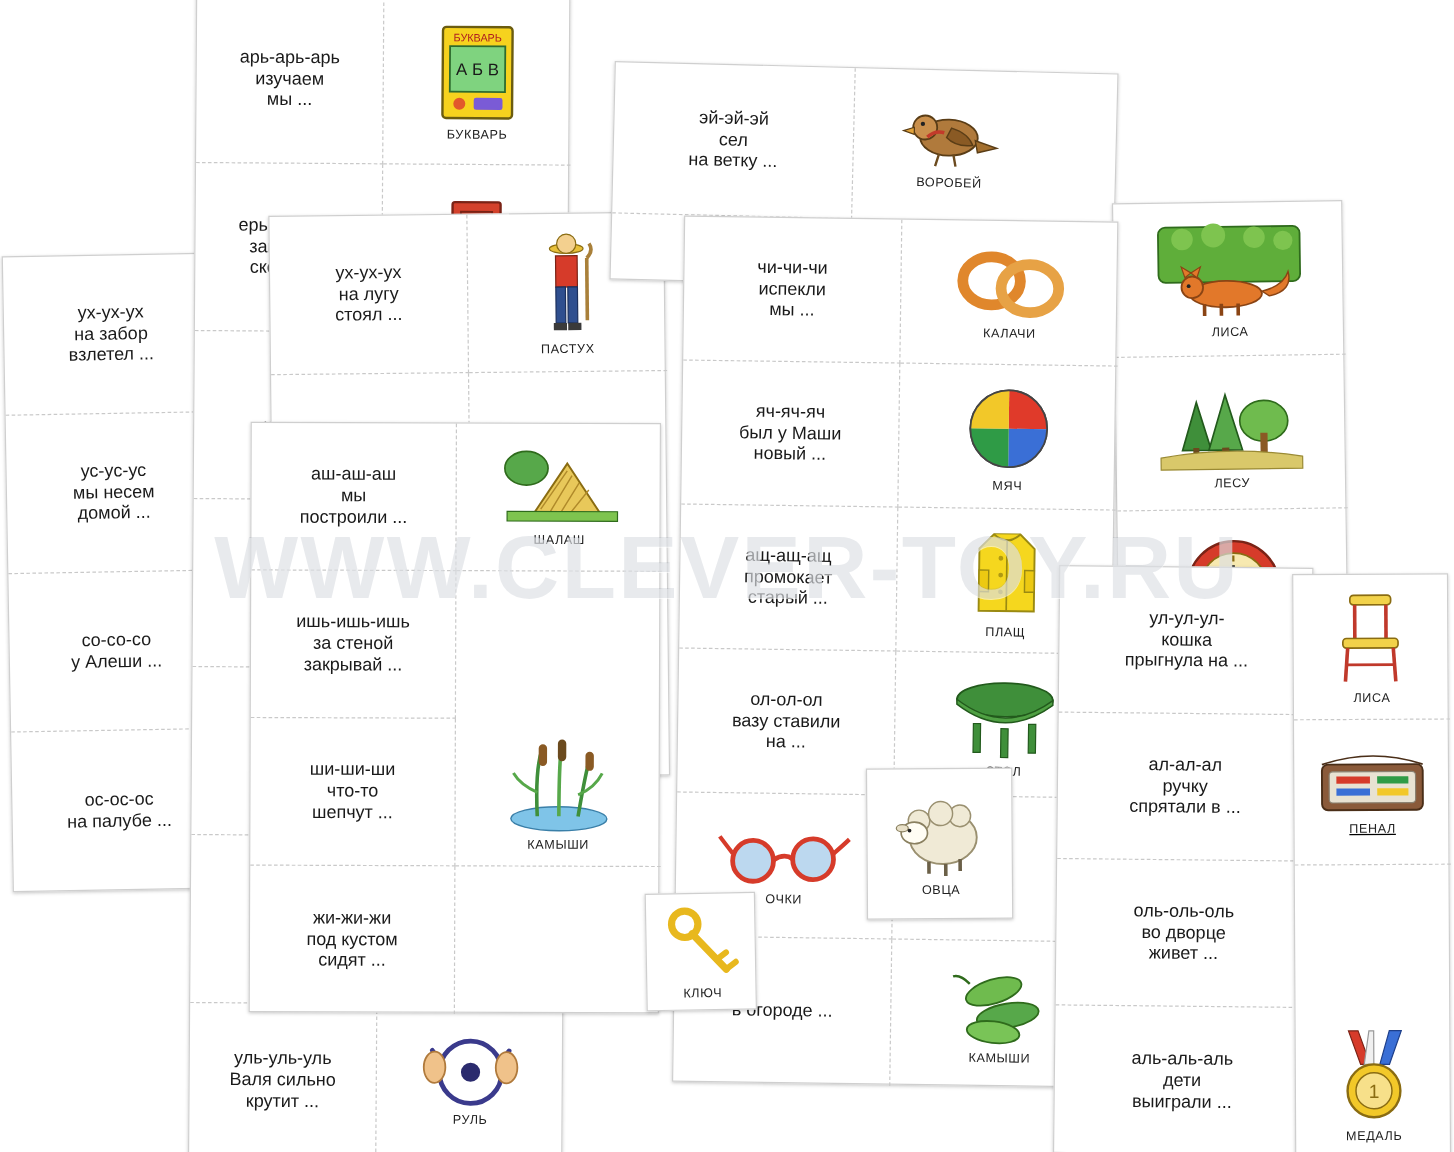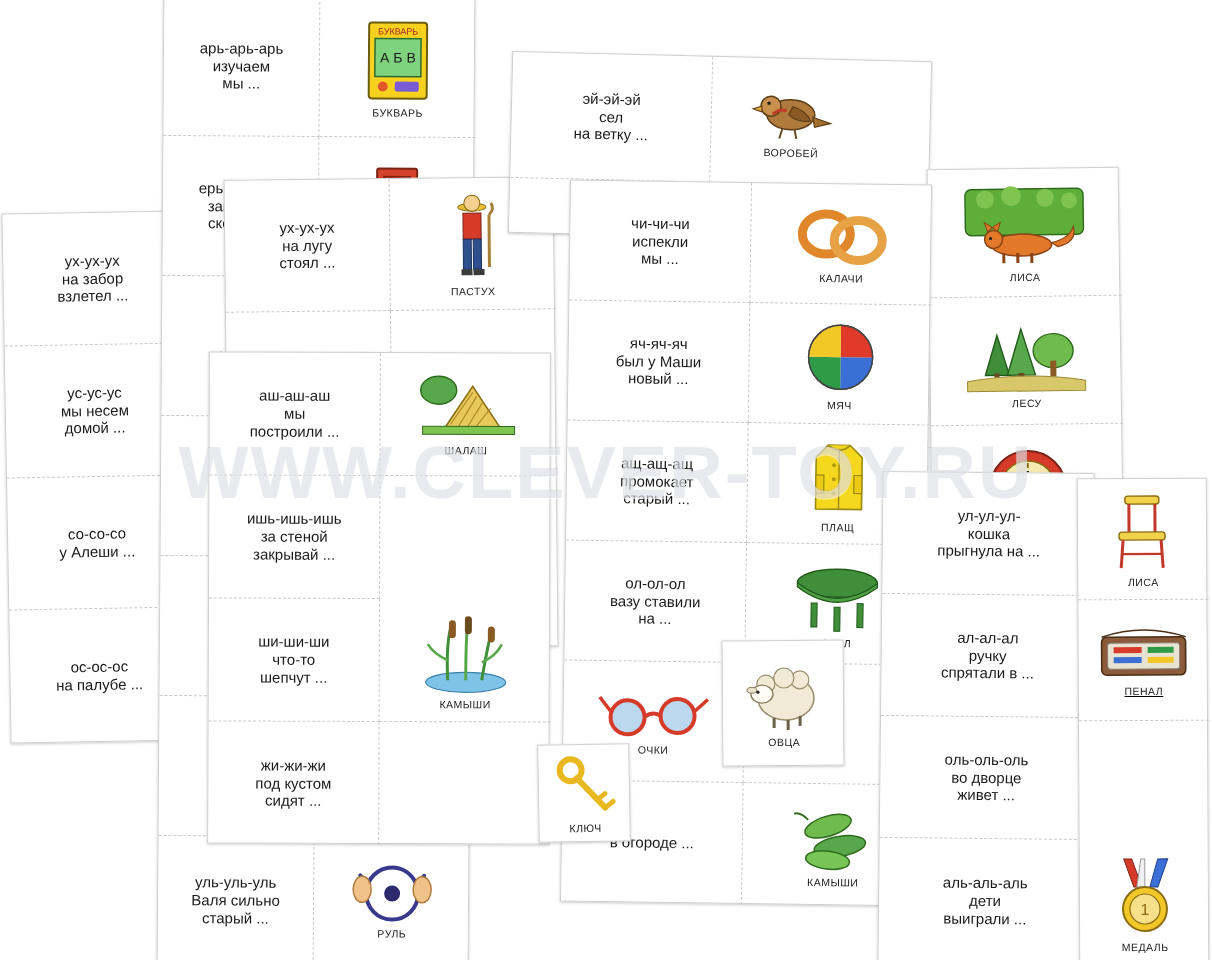--- a/index.html
+++ b/index.html
@@ -168,21 +168,21 @@
 
     <div class="cell" style="left:0; top:700px; width:156px; height:140px;">
       <div class="txt small">а...
 воз...</div>
     </div>
     <div class="cell nodash-r" style="left:156px; top:700px; width:156px; height:140px;"></div>
 
     <div class="cell nodash-b" style="left:0; top:840px; width:156px; height:128px;">
       <div class="txt">уль-уль-уль
 Валя сильно
-старый ...</div>
+крутит ...</div>
     </div>
     <div class="cell nodash-r nodash-b" style="left:156px; top:840px; width:156px; height:128px;">
       <div class="pic">
         <span>
           <svg width="92" height="62" viewBox="0 0 92 62">
             <circle cx="46" cy="30" r="26" fill="none" stroke="#3a3a8c" stroke-width="4"></circle>
             <circle cx="46" cy="30" r="8" fill="#2b2b6e"></circle>
             <path d="M20 20 L14 12" stroke="#3a3a8c" stroke-width="4" stroke-linecap="round"></path>
             <path d="M72 20 L78 12" stroke="#3a3a8c" stroke-width="4" stroke-linecap="round"></path>
             <ellipse cx="16" cy="26" rx="9" ry="13" fill="#f0c28a" stroke="#b07a3c" stroke-width="1.5"></ellipse>

